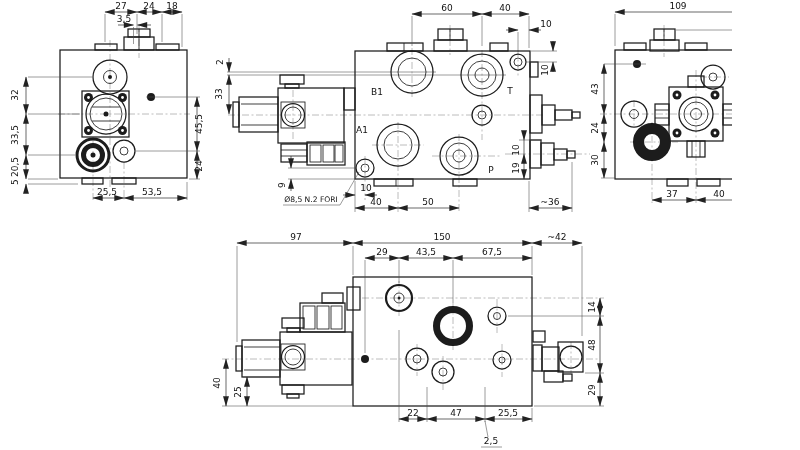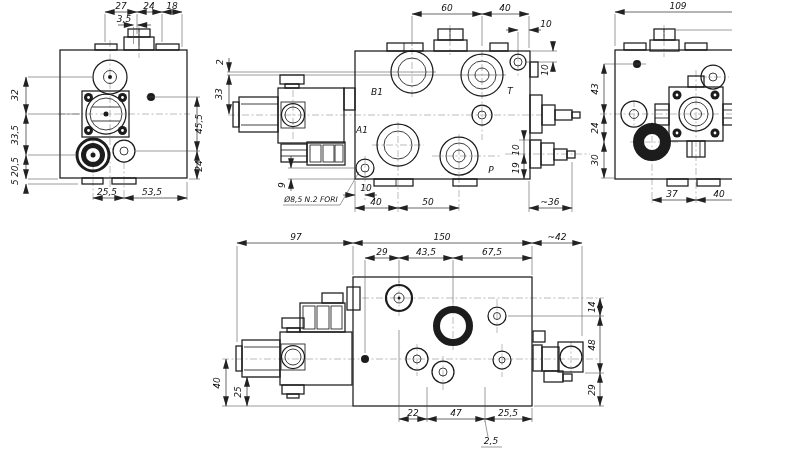--- a/index.html
+++ b/index.html
@@ -1,16 +1,16 @@
 <!DOCTYPE html>
 <html><head>
 <meta charset="utf-8">
 <style>
   html,body{margin:0;padding:0;background:#ffffff;}
-  .page{width:732px;height:450px;background:#ffffff;position:relative;overflow:hidden;font-style:italic;}
+  .page{width:732px;height:450px;background:#ffffff;position:relative;overflow:hidden;}
   svg{display:block;}
   .ol{fill:none;stroke:#1c1c1c;stroke-width:1.25;}
   .o2{fill:none;stroke:#1c1c1c;stroke-width:0.85;}
   .fl{fill:#1c1c1c;stroke:none;}
   .wd{fill:#ffffff;stroke:none;}
   .dim{fill:none;stroke:#2a2a2a;stroke-width:0.7;}
   .ext{fill:none;stroke:#4a4a4a;stroke-width:0.55;}
   .cl{fill:none;stroke:#999999;stroke-width:0.65;stroke-dasharray:7 2.5 2 2.5;}
   text{font-family:"DejaVu Sans","Liberation Sans",sans-serif;font-size:9px;fill:#111111;}
   text.sm{font-size:7.6px;}

